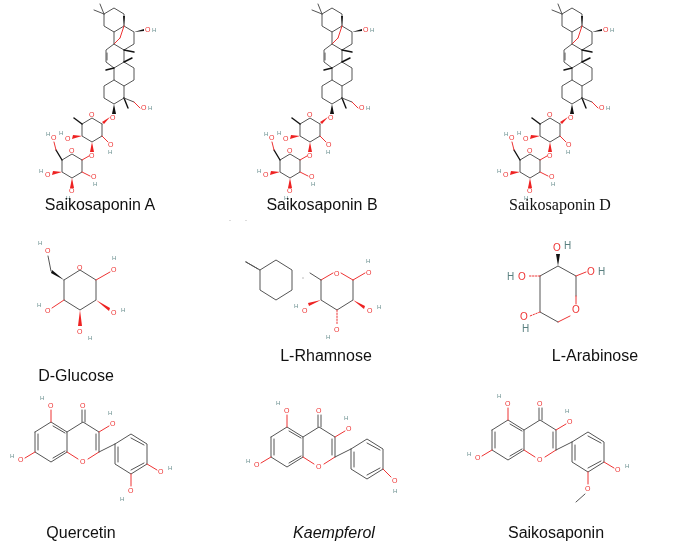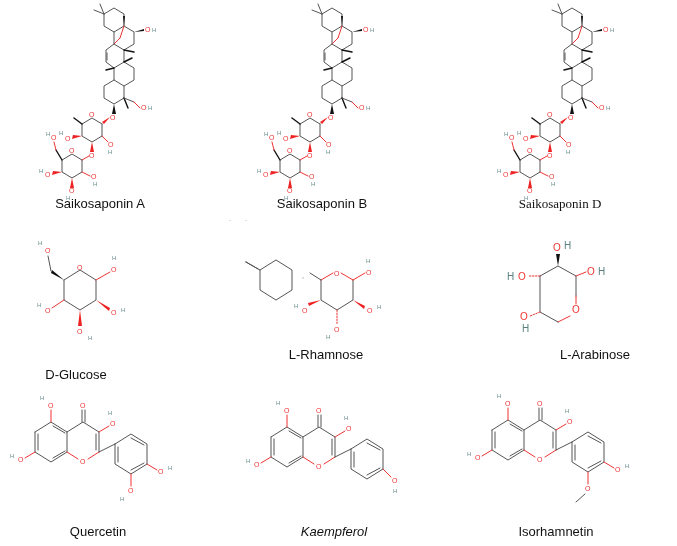--- a/index.html
+++ b/index.html
@@ -1,19 +1,19 @@
 <!DOCTYPE html>
 <html><head>
 <meta charset="utf-8">
 <style>
 html,body{margin:0;padding:0;background:#fff;}
 body{width:677px;height:546px;position:relative;overflow:hidden;font-family:"Liberation Sans",sans-serif;}
 .cell{position:absolute;}
 .cell svg{position:absolute;left:0;top:0;}
-.label{position:absolute;font-size:13px;color:#111;white-space:nowrap;transform:translateX(-50%);}
+.label{position:absolute;font-size:16px;color:#111;white-space:nowrap;transform:translateX(-50%);}
 svg line,svg polyline,svg polygon,svg path{stroke-linecap:round;stroke-linejoin:round;}
 .b{stroke:#555;stroke-width:1;fill:none;}
 .k{stroke:#111;stroke-width:1.4;fill:none;}
 .r{stroke:#e33;stroke-width:1;fill:none;}
 .wk{fill:#111;stroke:none;}
 .wr{fill:#e22;stroke:none;}
 .ot{fill:#e33;font-size:7px;font-family:"Liberation Sans",sans-serif;}
 .ht{fill:#6a8f8f;font-size:6px;font-family:"Liberation Sans",sans-serif;}
 .ot2{fill:#e33;font-size:10px;font-family:"Liberation Sans",sans-serif;}
 .ht2{fill:#5a8080;font-size:10px;font-family:"Liberation Sans",sans-serif;}
@@ -251,21 +251,21 @@
     <g transform="translate(-5,0)">
       <use href="#flav"></use>
       <line class="r" x1="152" y1="92" x2="162" y2="98"></line>
       <text class="ot" x="163" y="102">O</text>
         <text class="ht" x="173" y="98">H</text>
       <line class="r" x1="136" y1="102" x2="136" y2="114"></line>
       <text class="ot" x="133" y="121">O</text>
         <text class="ht" x="125" y="129">H</text>
     </g>
   </svg>
-  <span class="label" style="left:98px;top:152px;">Quercetin</span>
+  <span class="label" style="left:81px;top:152px;">Quercetin</span>
 </div>
 
 <div class="cell" style="left:226px;top:372px;width:226px;height:174px;">
   <svg width="226" height="174">
     <g transform="translate(5,5)">
       <use href="#flav"></use>
       <line class="r" x1="152" y1="92" x2="160" y2="100"></line>
       <text class="ot" x="161" y="106">O</text>
         <text class="ht" x="162" y="116">H</text>
     </g>
@@ -278,14 +278,14 @@
     <g transform="translate(0,-2)">
       <use href="#flav"></use>
       <line class="r" x1="152" y1="92" x2="162" y2="98"></line>
       <text class="ot" x="163" y="102">O</text>
         <text class="ht" x="173" y="98">H</text>
       <line class="r" x1="136" y1="102" x2="136" y2="114"></line>
       <text class="ot" x="133" y="121">O</text>
       <line class="b" x1="133" y1="124" x2="124" y2="132"></line>
     </g>
   </svg>
-  <span class="label" style="left:104px;top:152px;">Isorhamnetin</span>
+  <span class="label" style="left:104px;top:152px;">Saikosaponin</span>
 </div>
 
 </body></html>

